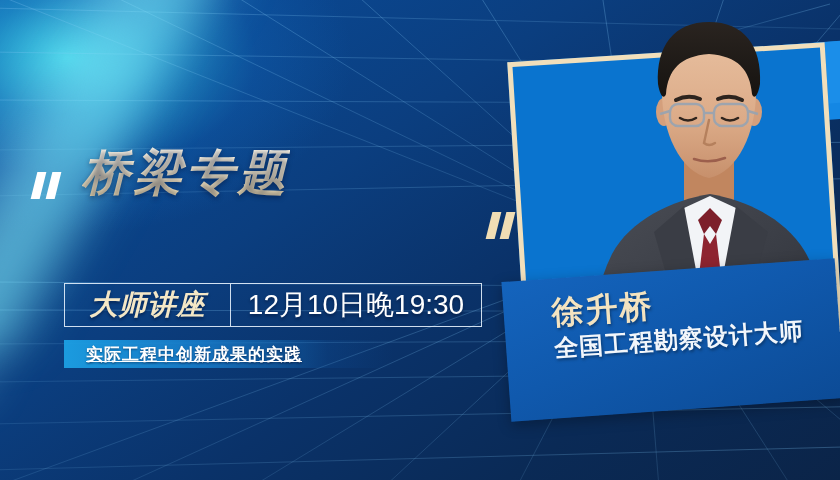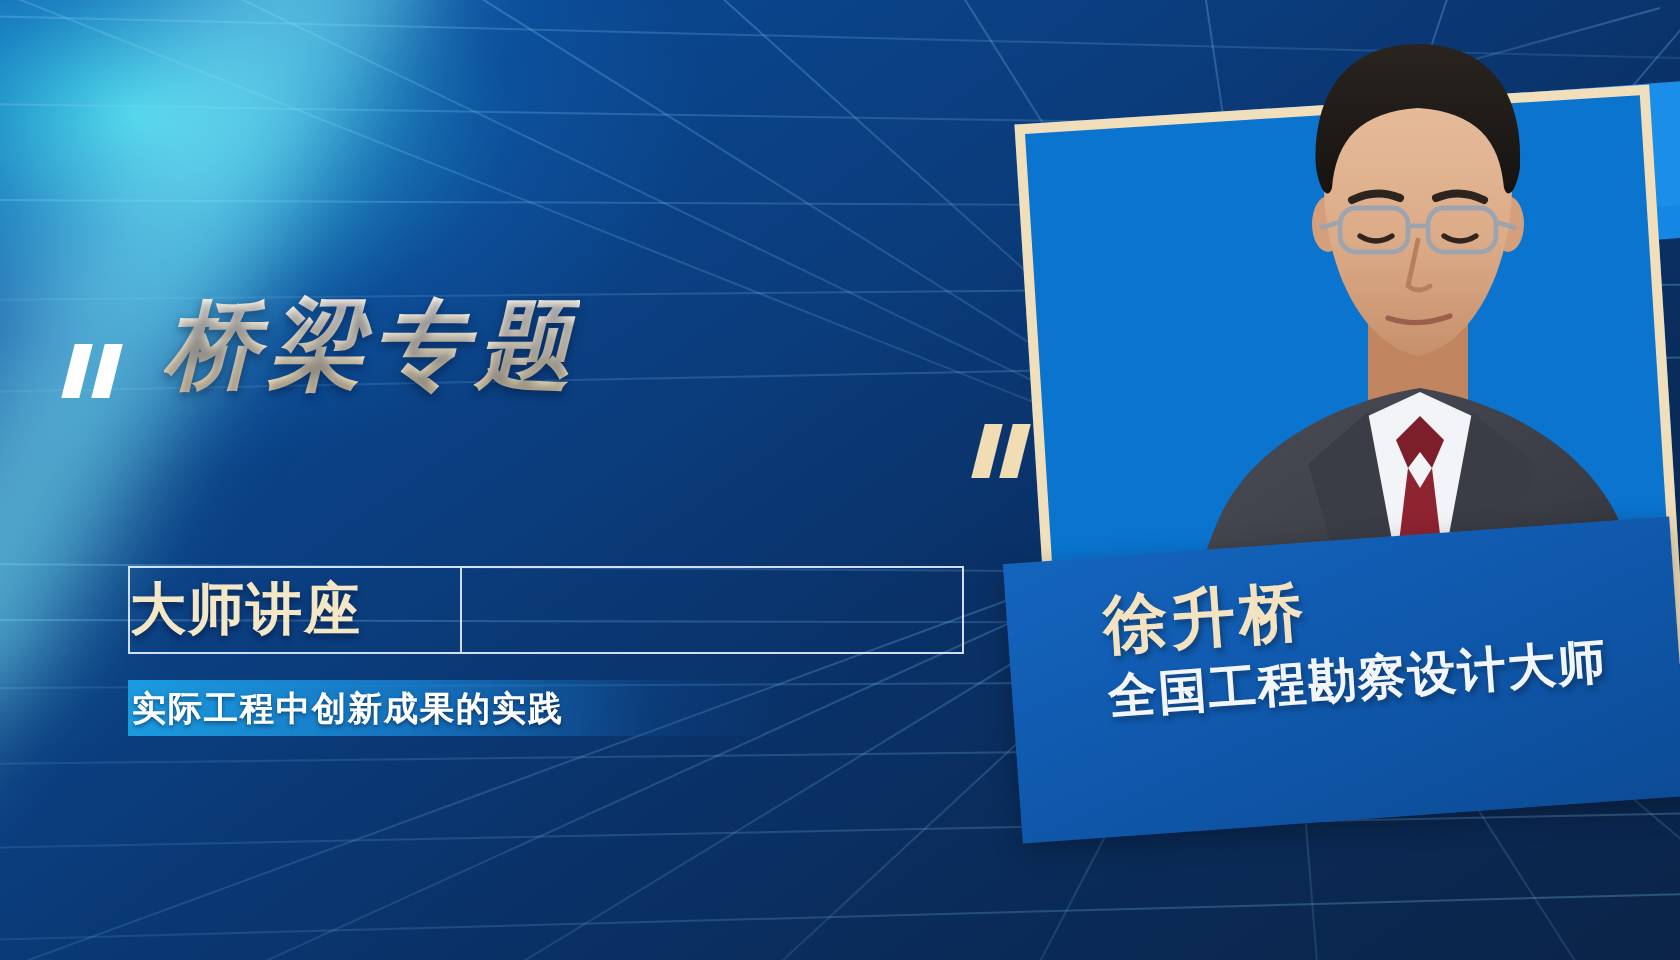--- a/index.html
+++ b/index.html
@@ -95,44 +95,46 @@
     -webkit-background-clip:text; background-clip:text; color:transparent;
     text-shadow:0 2px 4px rgba(0,12,45,0.40);
   }
 
   .lecture-box{
     position:absolute; left:64px; top:283px; width:418px; height:44px;
     border:1.5px solid rgba(235,245,255,0.88);
     display:flex; align-items:stretch;
   }
   .lecture-box .lb-left{
-    width:166px; display:flex; align-items:center; justify-content:flex-start;
+    width:166px; display:flex; align-items:center; justify-content:center;
     border-right:1.5px solid rgba(235,245,255,0.88);
+    font-style:italic;
   }
   .lecture-box .lb-right{
     flex:1; display:flex; align-items:center; justify-content:center;
   }
   .lb-label{
     font-size:28px; font-weight:bold; letter-spacing:1px;
     color:#f4e7c6; text-shadow:0 2px 3px rgba(0,8,35,0.45);
   }
   .lb-date{
     font-size:28px; font-weight:normal; letter-spacing:0px; color:#ffffff;
     text-shadow:0 2px 3px rgba(0,8,35,0.45);
   }
 
   .tagline-band{
     position:absolute; left:64px; top:340px; width:330px; height:28px;
     background:linear-gradient(90deg, rgba(28,160,228,0.95) 0%, rgba(24,130,210,0.80) 42%, rgba(16,90,170,0.18) 80%, rgba(12,70,150,0.0) 100%);
     display:flex; align-items:center;
   }
   .tagline-text{
-    padding-left:2px; font-size:17px; font-weight:bold; color:#ffffff;
+    padding-left:22px; font-size:17px; font-weight:bold; color:#ffffff;
     letter-spacing:1px; text-shadow:0 1px 2px rgba(0,10,40,0.5);
     white-space:nowrap;
+    text-decoration:underline;
   }
 </style>
 </head>
 <body>
 
 <div id="poster">
 
   <div class="grid">
     <svg viewBox="0 0 840 480" preserveAspectRatio="none">
       <defs>
@@ -282,19 +284,22 @@
 
   <div class="quote-close">
     <span class="qbar" style="left:0"></span>
     <span class="qbar" style="left:14px"></span>
   </div>
 
   <div class="lecture-box">
     <div class="lb-left">
       <span class="lb-label">大师讲座</span>
     </div>
+    <div class="lb-right">
+      <span class="lb-date">12月10日晚19:30</span>
+    </div>
   </div>
 
   <div class="tagline-band">
     <span class="tagline-text">实际工程中创新成果的实践</span>
   </div>
 
 </div>
 
 </body></html>

